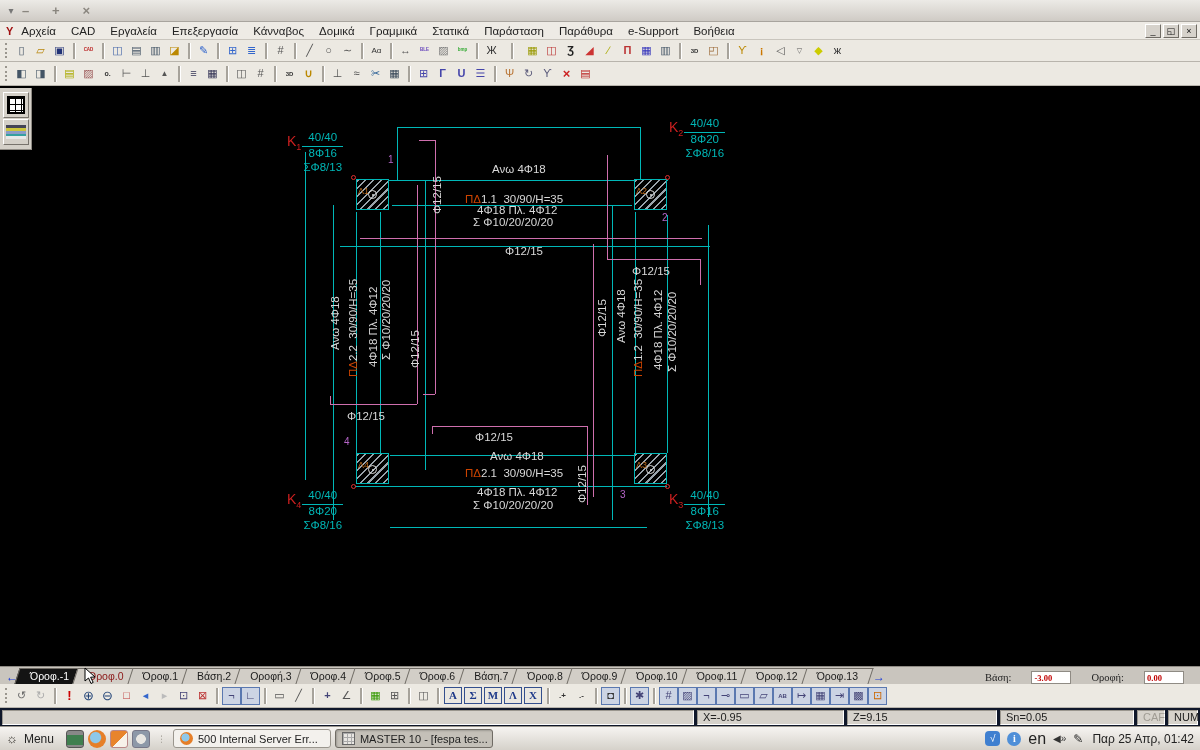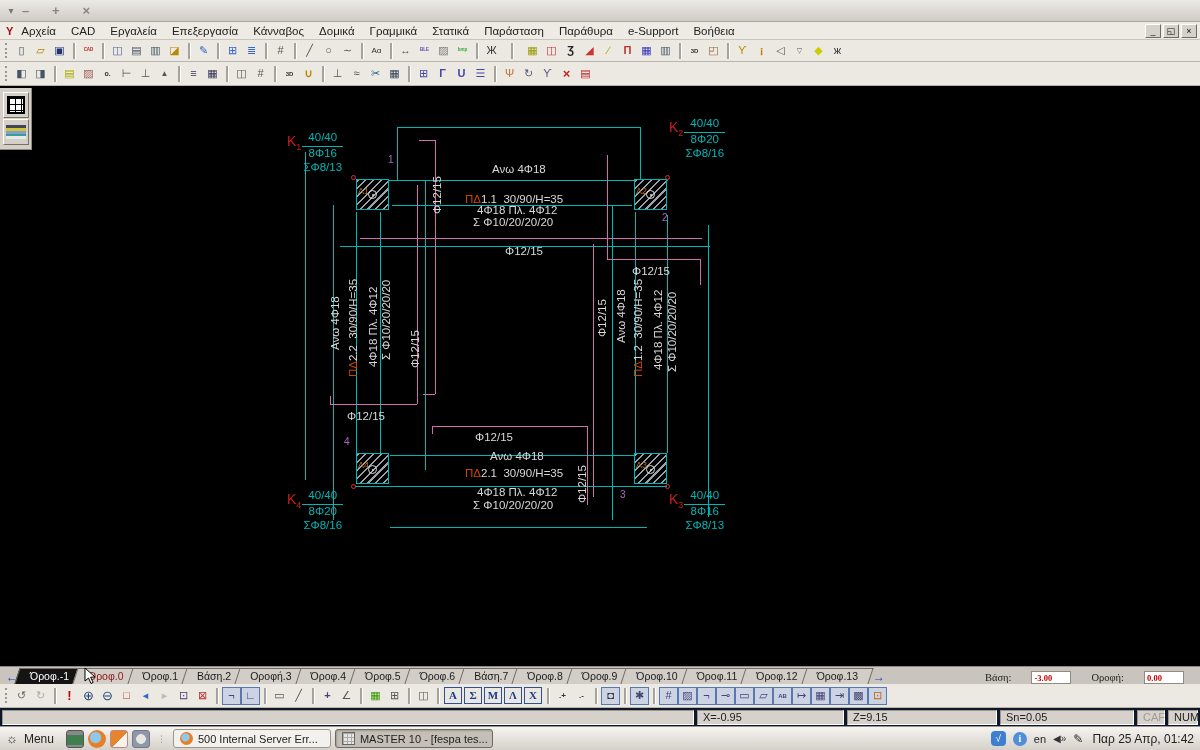--- a/index.html
+++ b/index.html
@@ -117,21 +117,21 @@
   .task.active { background:#c4c0b8; border-color:#6f6b64; box-shadow:inset 1px 1px 2px #00000033; }
   .ticon { width:13px; height:13px; flex:none; }
   .ticon.ff { border-radius:50%; background:radial-gradient(circle at 42% 42%,#8ec8ea 0 34%,#e67f28 42% 100%); }
   .ticon.app { background:linear-gradient(#aaa 1px,transparent 1px) 0 0/4px 4px,
     linear-gradient(90deg,#aaa 1px,transparent 1px) 0 0/4px 4px,#e8e6e2; border:1px solid #666; }
   .tray { margin-left:auto; display:flex; align-items:center; gap:7px; }
   .tray .shield { width:15px; height:15px; background:#3f7fd0; border-radius:4px; color:#fff;
     font-size:10px; text-align:center; line-height:15px; }
   .tray .info { width:14px; height:14px; background:#4f8fd8; border-radius:50%; color:#fff;
     font-size:10px; font-weight:bold; text-align:center; line-height:14px; font-family:"Liberation Serif",serif; }
-  .lang { font-size:11px; color:#222; }
+  .lang { font-size:16px; color:#222; }
   .spk { font-size:10px; color:#333; }
   .brush { font-size:12px; color:#222; }
   .clock { font-size:12px; color:#222; margin-left:2px; }
 </style>
 </head>
 <body>
 
 <div class="screen">
 
   <div class="titlebar">

